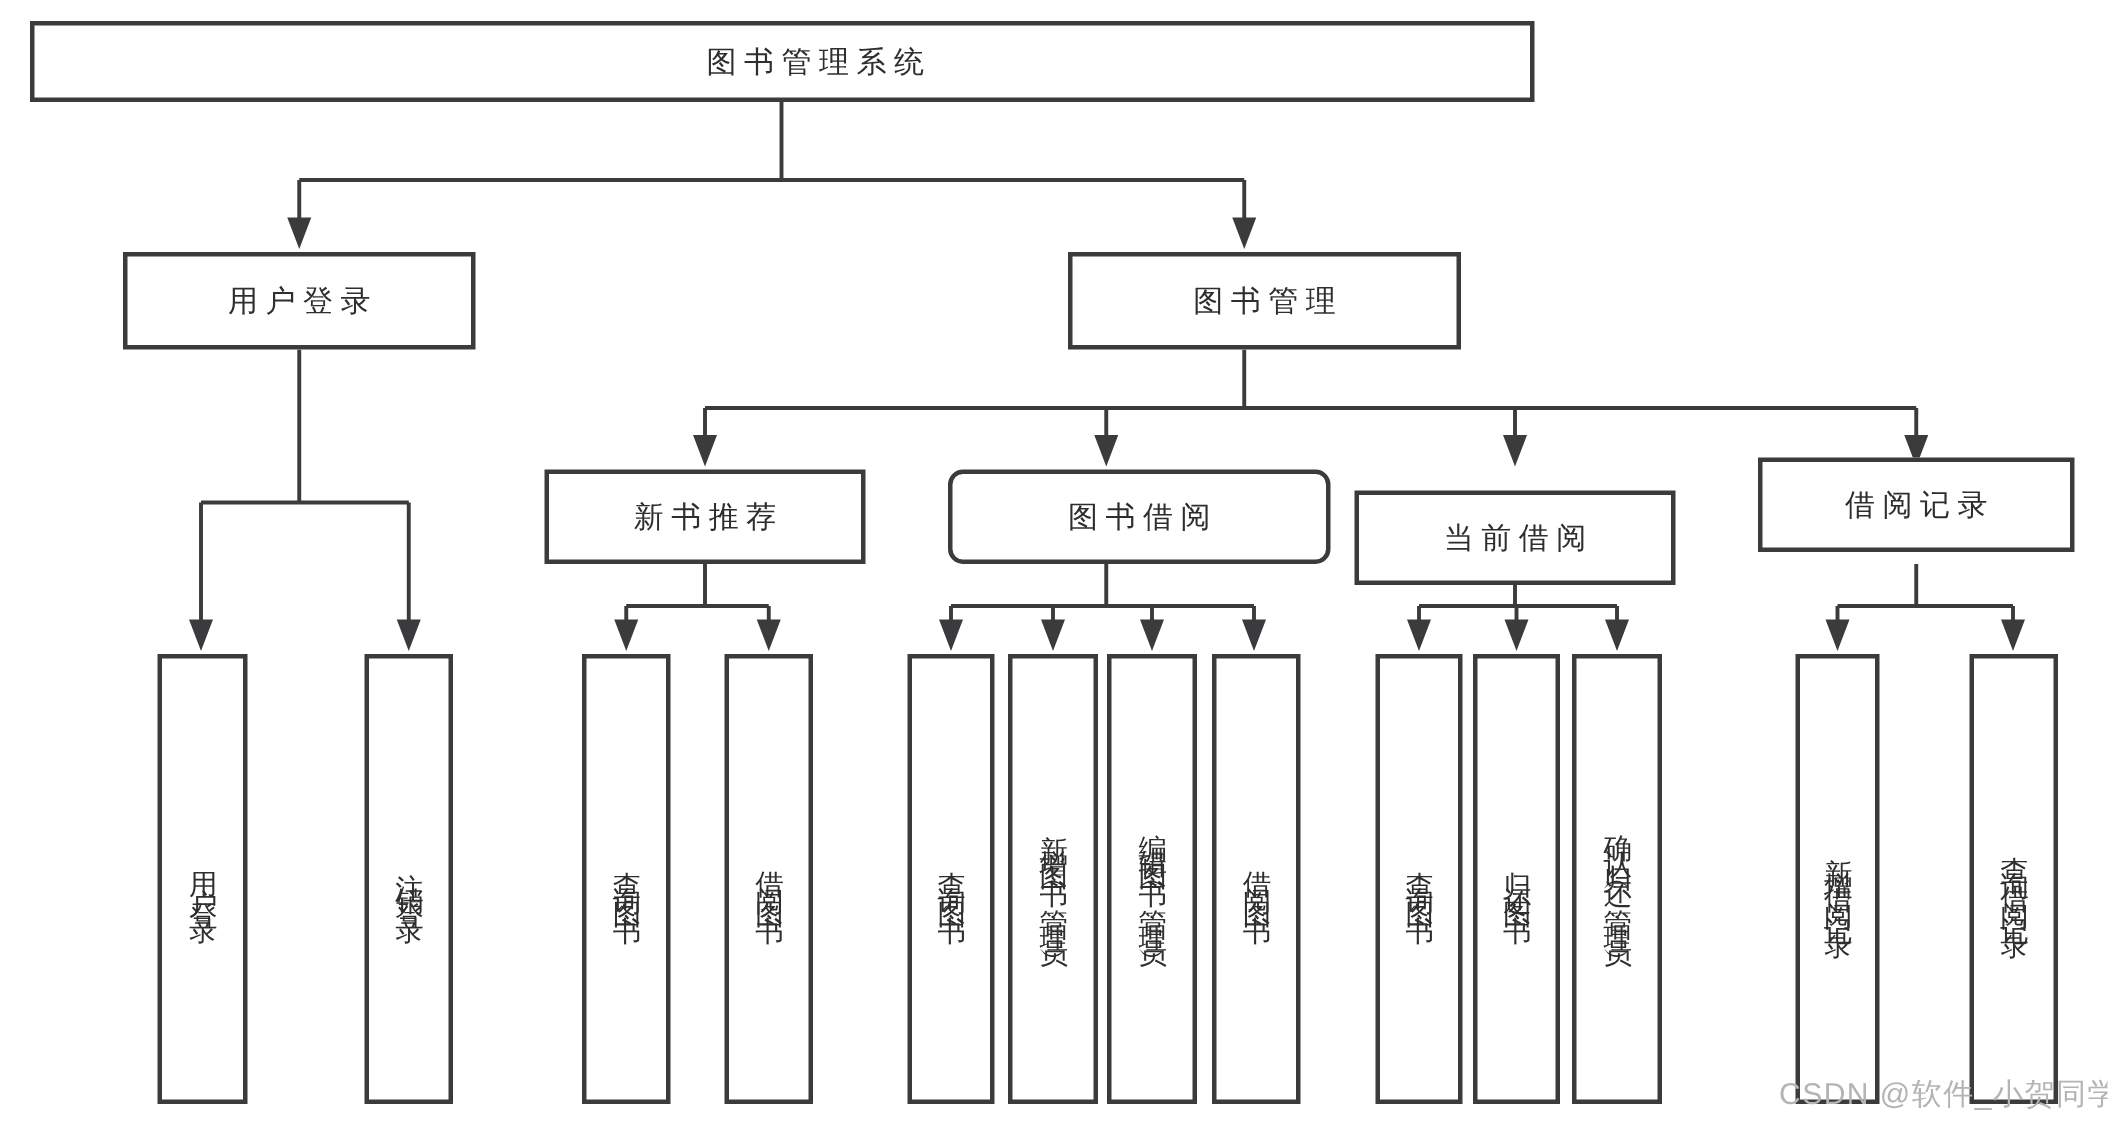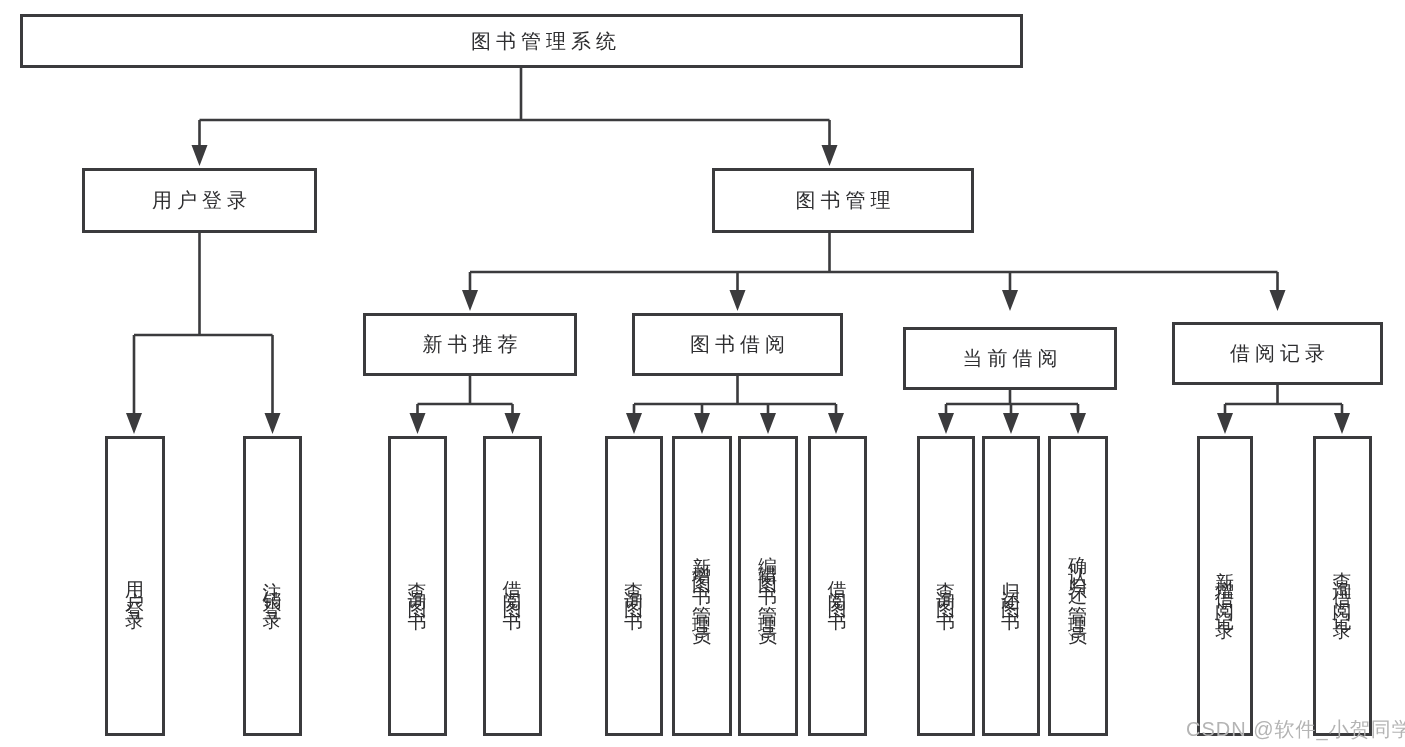--- a/index.html
+++ b/index.html
@@ -59,23 +59,23 @@
     line-height: 1;
     letter-spacing: 10px;
     color: #2e2e30;
     white-space: nowrap;
   }
   
   #root-node        { left: 20px;   top: 14px;  width: 1003px; height: 54px; padding-left: 44px; }
   #branch-user      { left: 82px;   top: 168px; width: 235px;  height: 65px; }
   #branch-book      { left: 712px;  top: 168px; width: 262px;  height: 65px; }
   #sec-newbook      { left: 363px;  top: 313px; width: 214px;  height: 63px; }
-  #sec-borrow       { left: 632px;  top: 313px; width: 211px;  height: 63px; }
+  #sec-borrow       { left: 632px;  top: 313px; width: 255px;  height: 63px; border-radius: 10px; }
   #sec-current      { left: 903px;  top: 327px; width: 214px;  height: 63px; }
-  #sec-records      { left: 1172px; top: 322px; width: 211px;  height: 63px; }
+  #sec-records      { left: 1172px; top: 305px; width: 211px;  height: 63px; }
   #leaf-user-login    { left: 105px;  width: 60px; }
   #leaf-logout        { left: 243px;  width: 59px; }
   #leaf-nbr-query     { left: 388px;  width: 59px; }
   #leaf-nbr-borrow    { left: 483px;  width: 59px; }
   #leaf-bb-query      { left: 605px;  width: 58px; }
   #leaf-bb-add        { left: 672px;  width: 60px; }
   #leaf-bb-edit       { left: 738px;  width: 60px; }
   #leaf-bb-borrow     { left: 808px;  width: 59px; }
   #leaf-cb-query      { left: 917px;  width: 58px; }
   #leaf-cb-return     { left: 982px;  width: 58px; }

